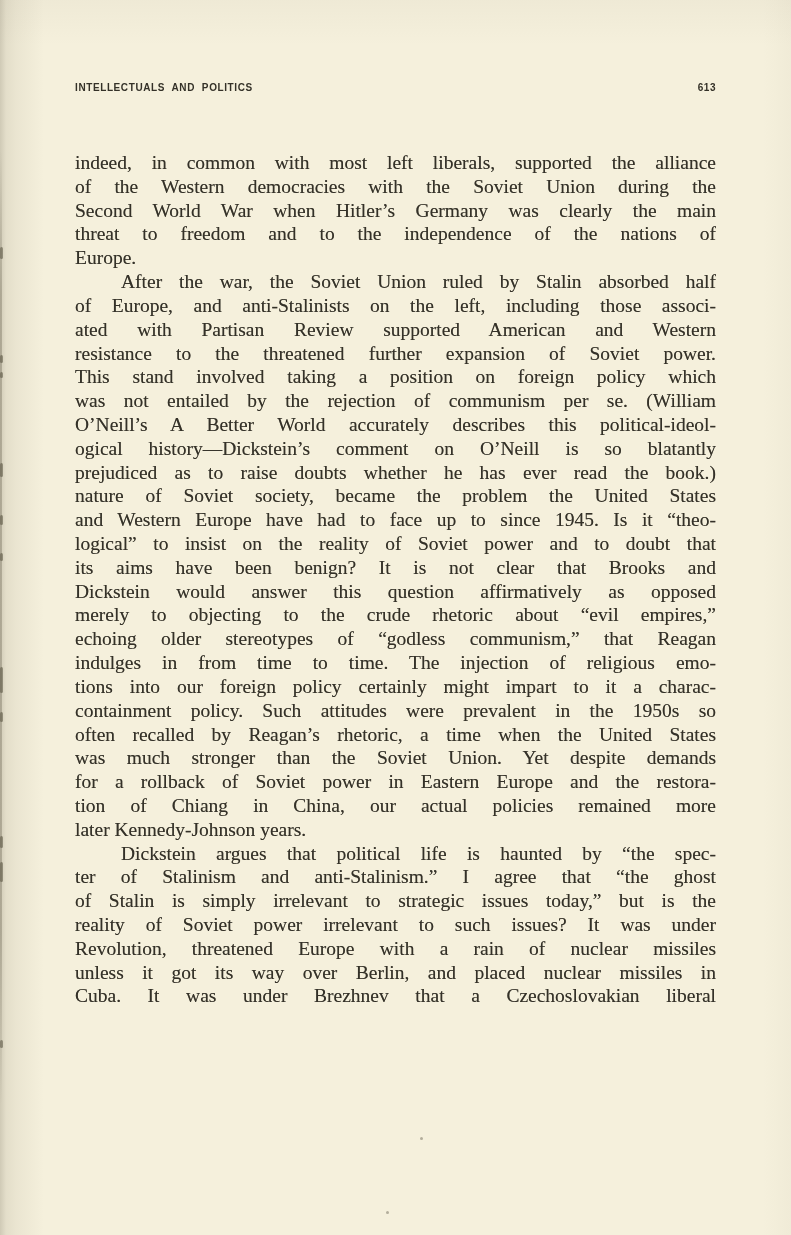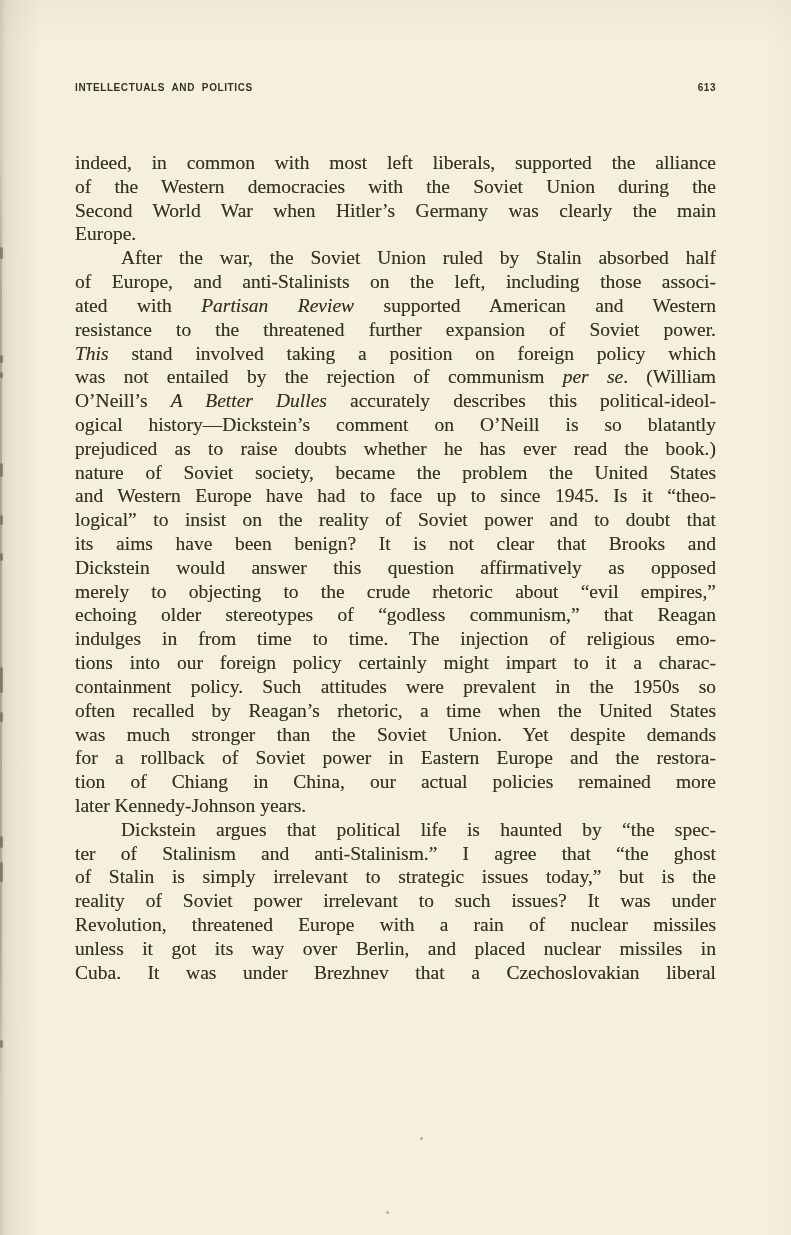--- a/index.html
+++ b/index.html
@@ -70,21 +70,21 @@
     text-shadow: 0 0 .5px rgba(52,49,40,.5);
   }
   .line {
     height: 23.82px;
     line-height: 23.82px;
     overflow: hidden;
   }
   .line.j { text-align: justify; }
   .line.j::after { content: ""; display: inline-block; width: 100%; height: 0; }
   .line.ind { text-indent: 46px; }
-  .it { font-style: italic; }
+  .it { }
   .speck {
     position: absolute;
     width: 3px; height: 3px;
     border-radius: 50%;
     background: rgba(100,94,78,.45);
   }
   .s1 { left: 420px; top: 1137px; }
   .s2 { left: 386px; top: 1211px; }
 </style>
 </head>
@@ -108,28 +108,29 @@
 
   <header class="running-head">
     <span class="head-title">INTELLECTUALS AND POLITICS</span>
     <span class="head-page">613</span>
   </header>
 
   <main class="text-block">
       <div class="line j"><span>indeed, in common with most left liberals, supported the alliance</span></div>
       <div class="line j"><span>of the Western democracies with the Soviet Union during the</span></div>
       <div class="line j"><span>Second World War when Hitler’s Germany was clearly the main</span></div>
+      <div class="line j"><span>threat to freedom and to the independence of the nations of</span></div>
       <div class="line"><span>Europe.</span></div>
       <div class="line j ind"><span>After the war, the Soviet Union ruled by Stalin absorbed half</span></div>
       <div class="line j"><span>of Europe, and anti-Stalinists on the left, including those associ-</span></div>
       <div class="line j"><span>ated with </span><span class="it">Partisan Review</span><span> supported American and Western</span></div>
       <div class="line j"><span>resistance to the threatened further expansion of Soviet power.</span></div>
       <div class="line j"><span class="it">This</span><span> stand involved taking a position on foreign policy which</span></div>
       <div class="line j"><span>was not entailed by the rejection of communism </span><span class="it">per se</span><span>. (William</span></div>
-      <div class="line j"><span>O’Neill’s </span><span class="it">A Better Dulles</span><span> accurately describes this political-ideol-</span></div>
+      <div class="line j"><span>O’Neill’s </span><span class="it">A Better World</span><span> accurately describes this political-ideol-</span></div>
       <div class="line j"><span>ogical history—Dickstein’s comment on O’Neill is so blatantly</span></div>
       <div class="line j"><span>prejudiced as to raise doubts whether he has ever read the book.)</span></div>
       <div class="line j"><span>nature of Soviet society, became the problem the United States</span></div>
       <div class="line j"><span>and Western Europe have had to face up to since 1945. Is it “theo-</span></div>
       <div class="line j"><span>logical” to insist on the reality of Soviet power and to doubt that</span></div>
       <div class="line j"><span>its aims have been benign? It is not clear that Brooks and</span></div>
       <div class="line j"><span>Dickstein would answer this question affirmatively as opposed</span></div>
       <div class="line j"><span>merely to objecting to the crude rhetoric about “evil empires,”</span></div>
       <div class="line j"><span>echoing older stereotypes of “godless communism,” that Reagan</span></div>
       <div class="line j"><span>indulges in from time to time. The injection of religious emo-</span></div>

